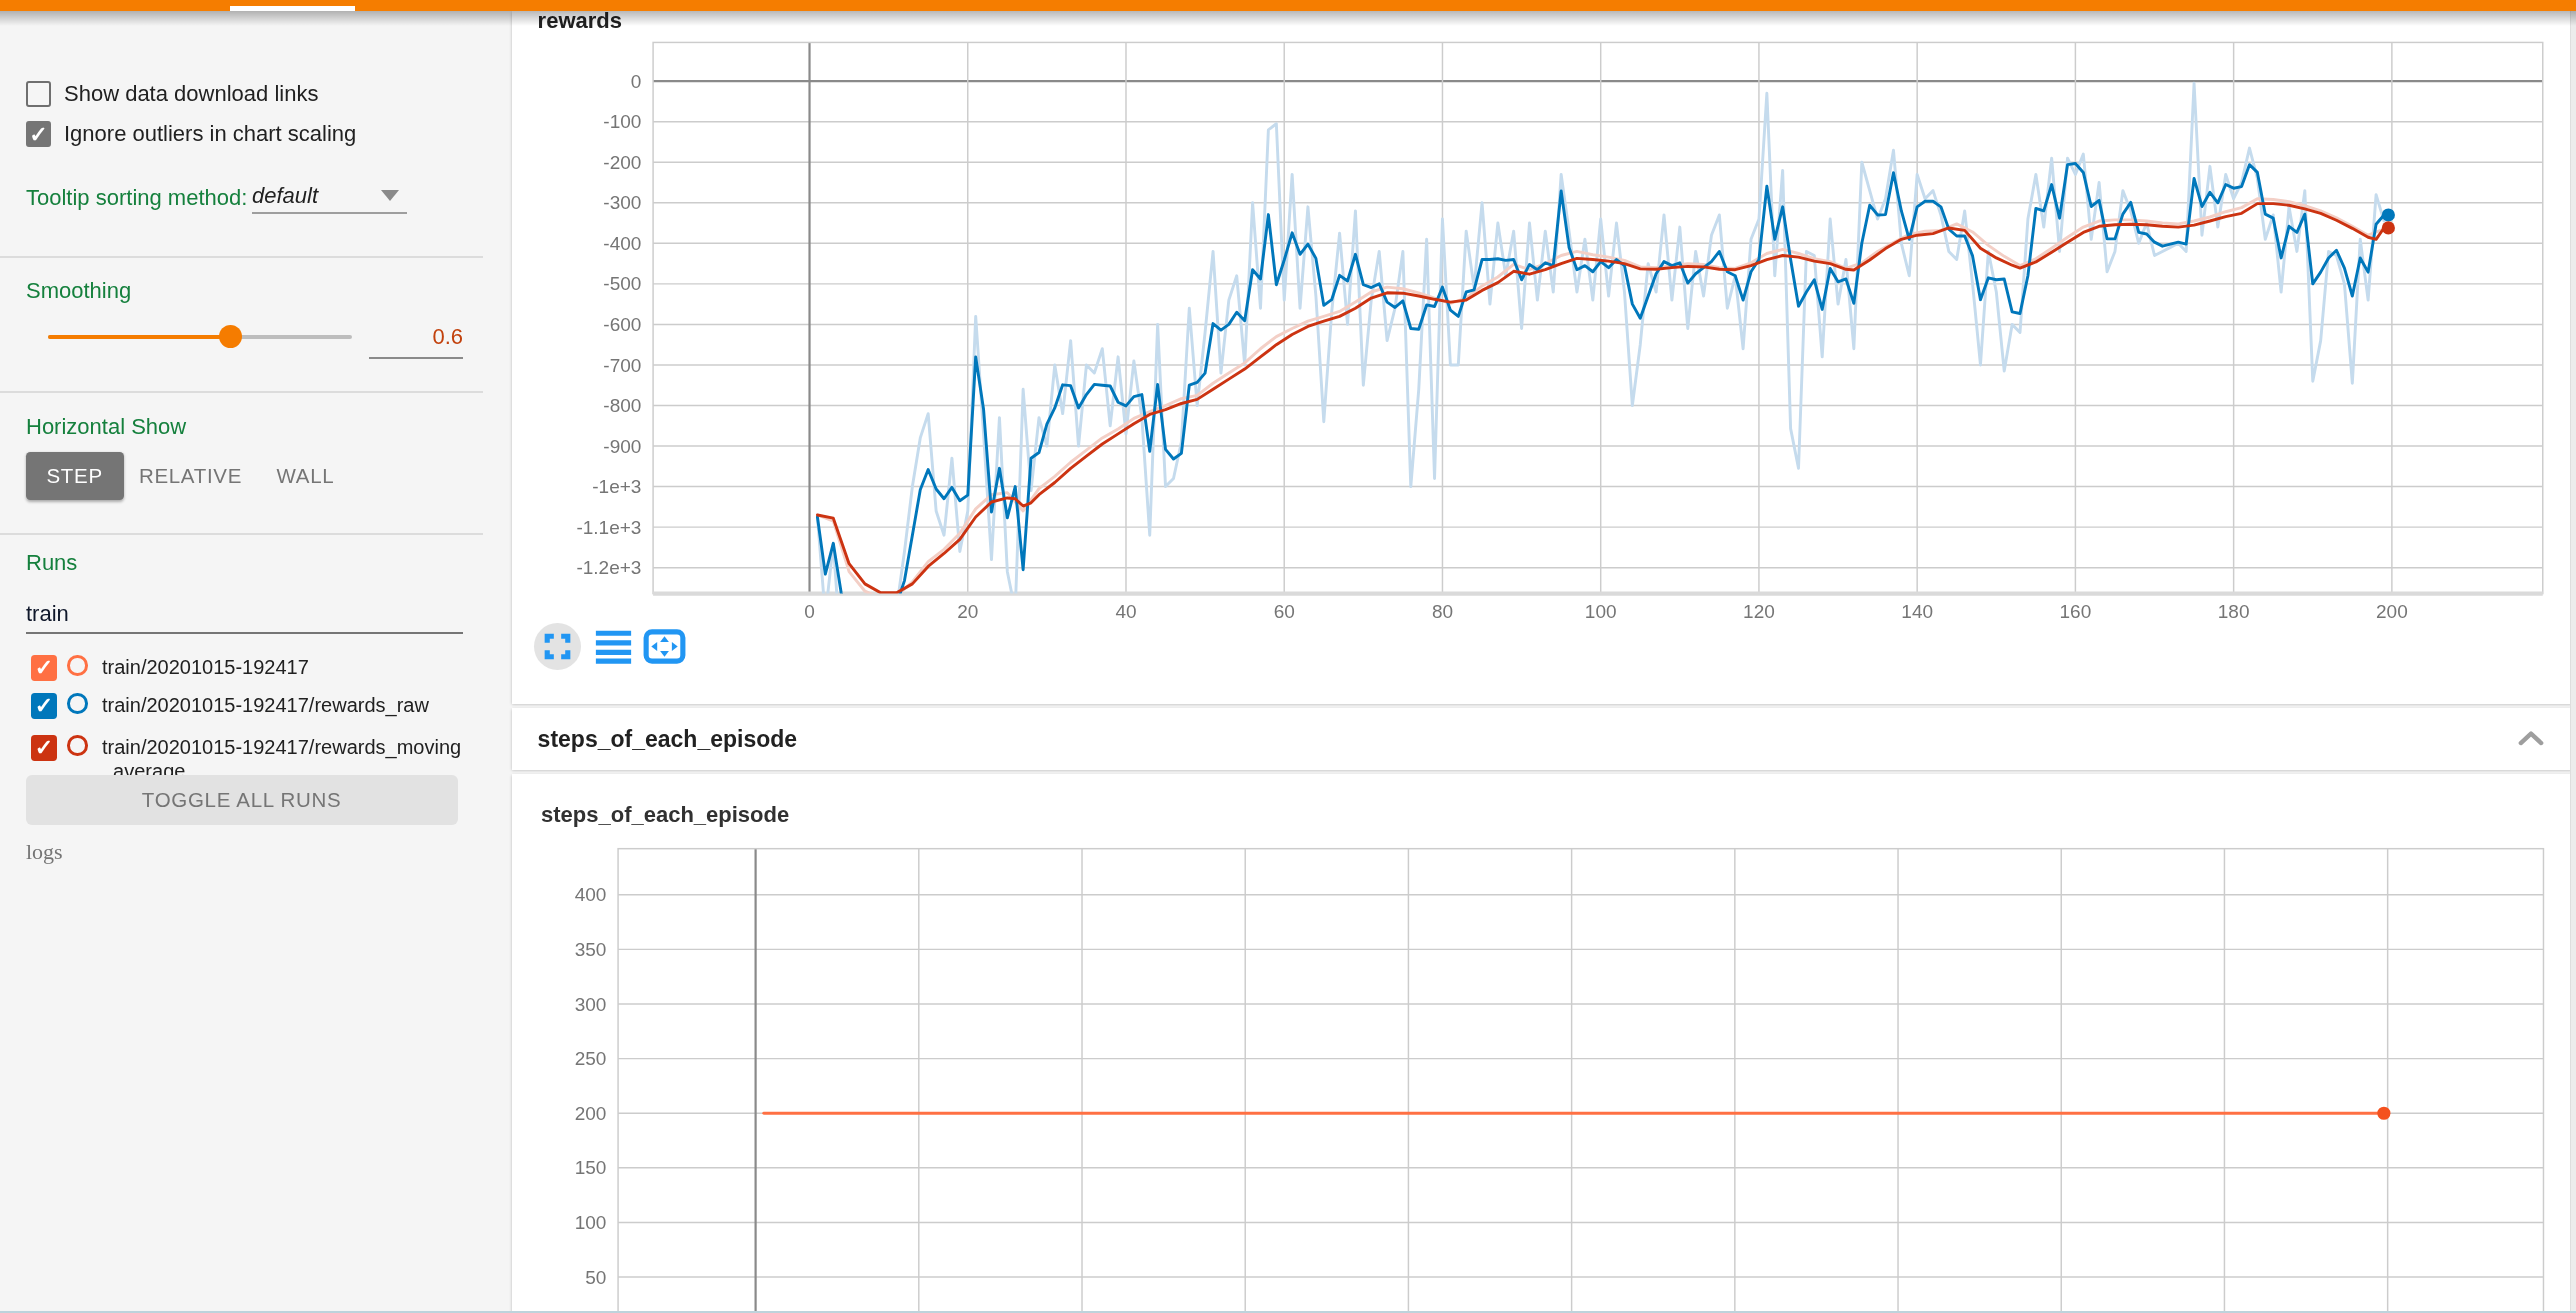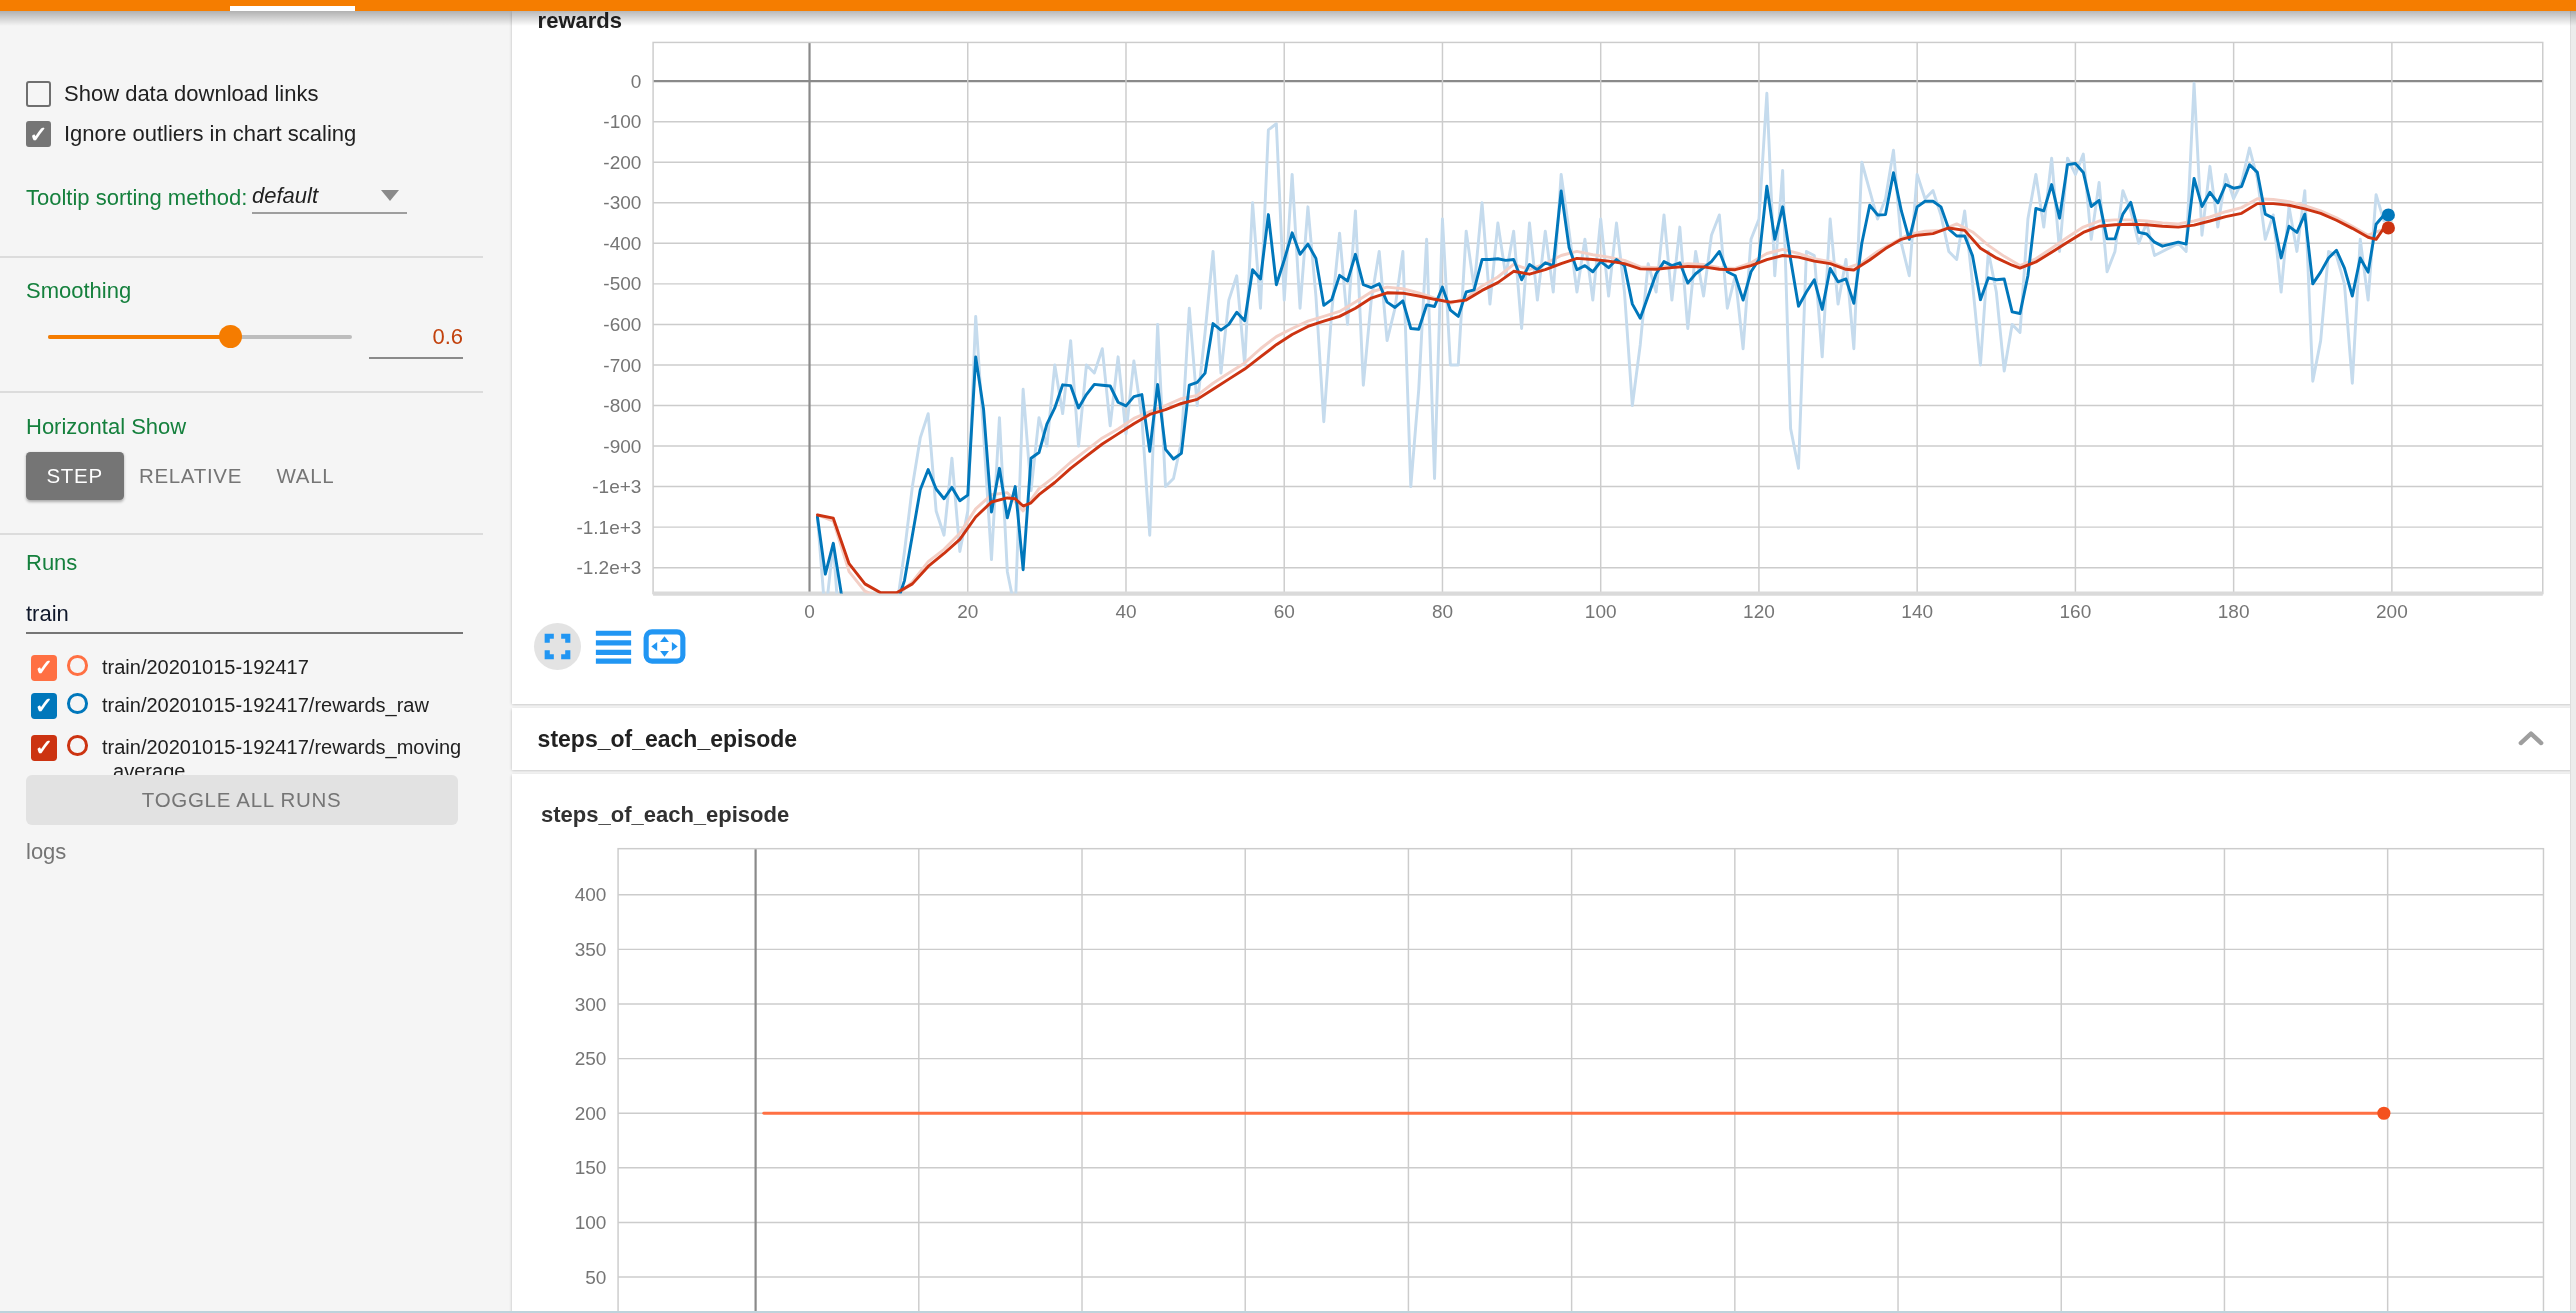--- a/index.html
+++ b/index.html
@@ -42,21 +42,21 @@
   .filter-underline { position:absolute; left:25.6px; top:598px; width:437px; height:2.2px; background:#757575; }
 
   .run-row { position:absolute; left:0; width:483px; cursor:pointer; }
   .run-cb { position:absolute; left:31px; width:26px; height:26px; border-radius:3.7px; color:#fff;
     font-size:22px; font-weight:bold; text-align:center; line-height:26px; }
   .run-circle { position:absolute; left:67px; width:20.5px; height:20.5px; border-radius:50%; border:3.7px solid; background:transparent; }
   .run-label { position:absolute; left:102px; width:364px; font-size:20px; color:#212121; line-height:24px; word-break:break-all; }
 
   .toggle-btn { position:absolute; left:25.6px; top:741px; width:432px; height:50px; background:#e2e2e2; border:none;
     border-radius:5.9px; font-family:"Liberation Sans",sans-serif; font-size:20.5px; letter-spacing:0.7px; color:#757575; cursor:pointer; }
-  .logs-label { position:absolute; left:26px; top:805px; font-size:22px; color:#757575; }
+  .logs-label { position:absolute; left:26px; top:805px; font-size:22px; color:#757575;font-family:Liberation Serif, serif; }
 
   
   .main { position:absolute; left:512px; top:0; width:2060px; height:1314px; }
   .card { position:absolute; left:0; width:2060px; background:#ffffff; box-shadow:0 0.7px 2.9px rgba(0,0,0,0.25); }
   .card-rewards { top:11px; height:693px; }
   .card-section { top:708px; height:62px; }
   .card-steps  { top:774px; height:540px; }
   .chart-title { position:absolute; left:25.6px; top:-2.9px; font-size:22px; color:#212121; }
   .card-steps .chart-title { top:28px; left:29px; color:#313131; }
   .section-title { position:absolute; left:25.6px; top:17.6px; font-size:23px; color:#212121; }

